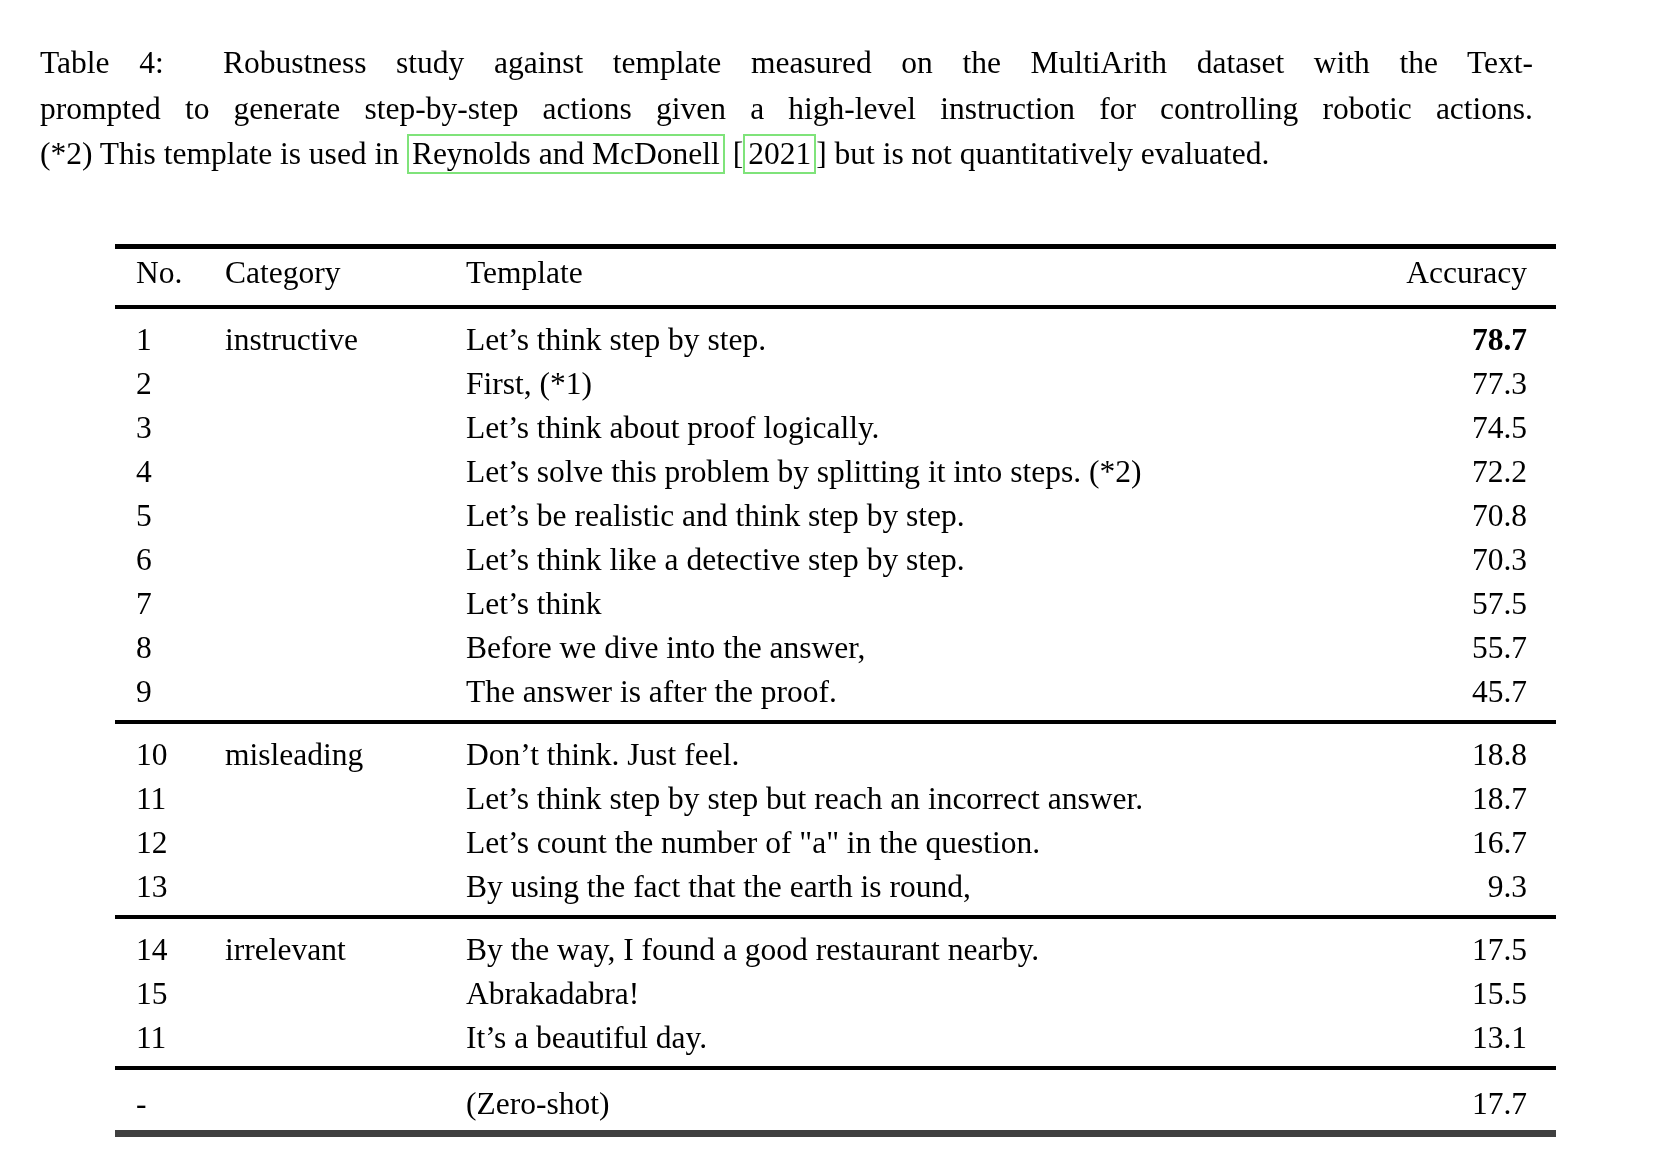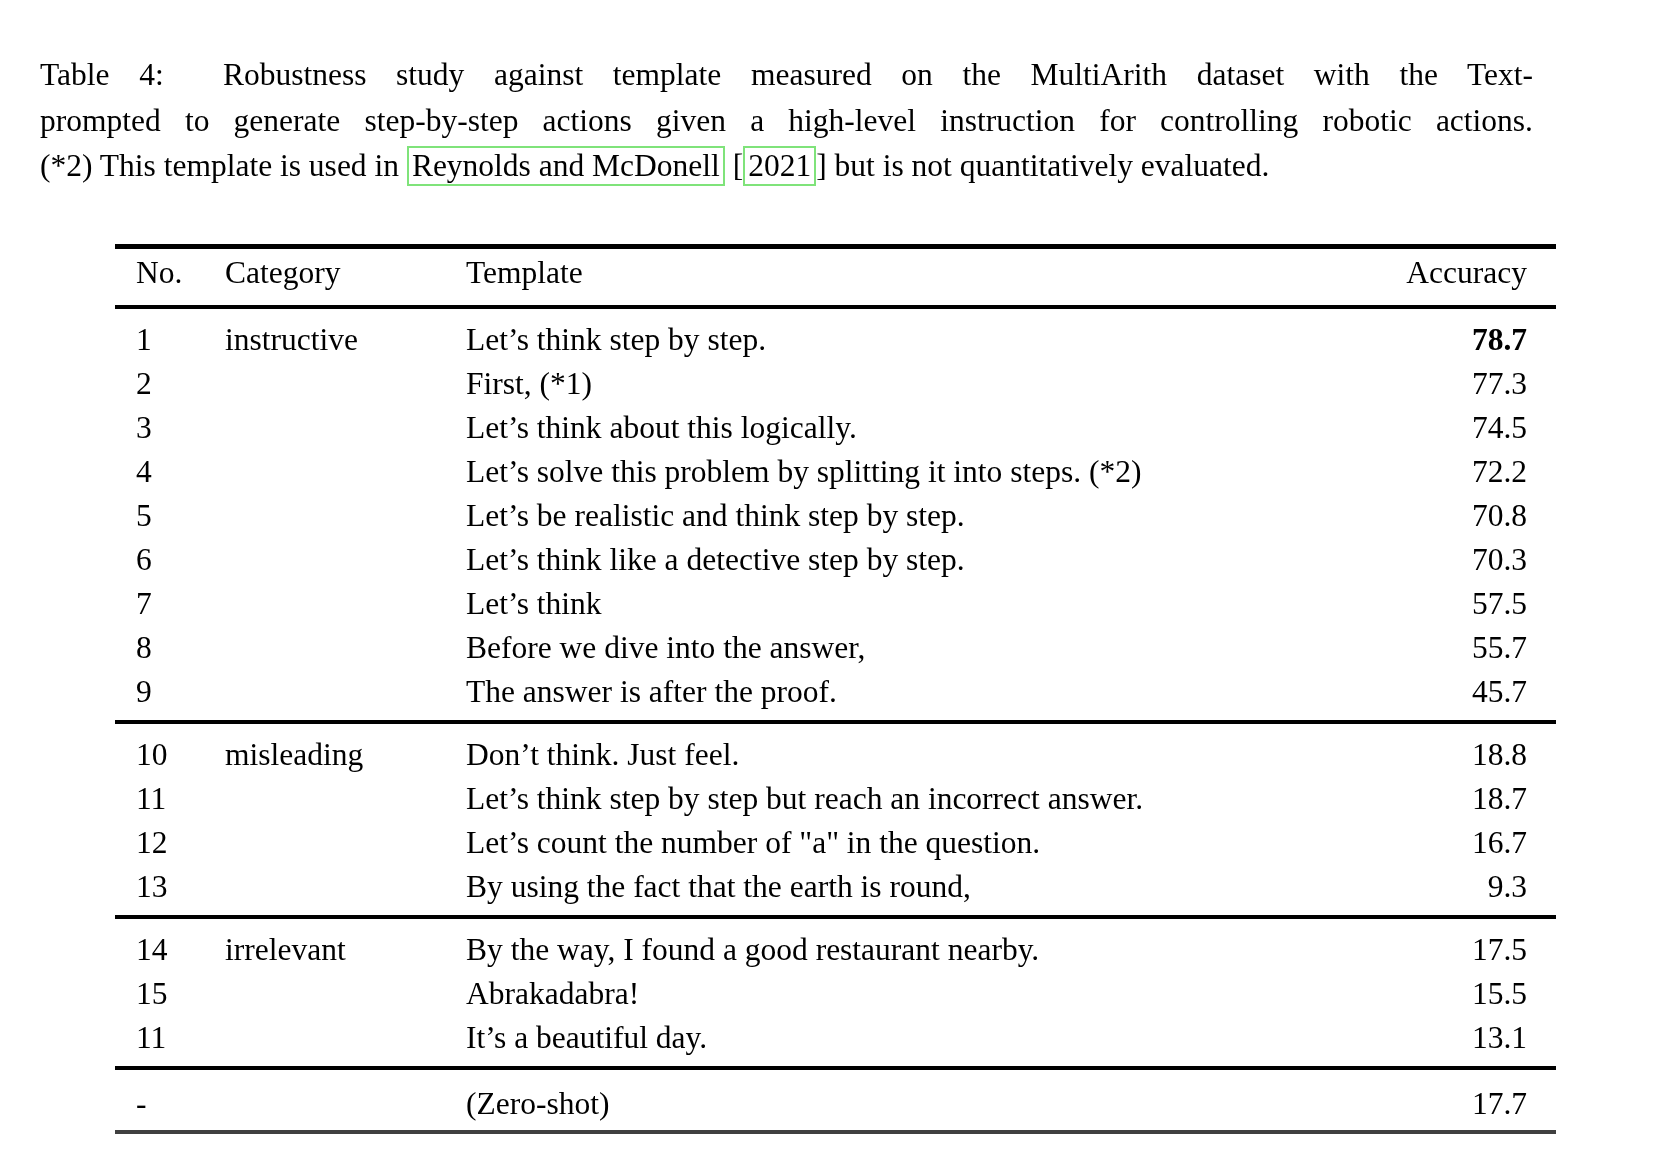--- a/index.html
+++ b/index.html
@@ -4,33 +4,33 @@
 <style>
   * { margin: 0; padding: 0; box-sizing: border-box; }
   html, body { background: #ffffff; }
   body {
     width: 1680px; height: 1168px; position: relative;
     font-family: "Liberation Serif", "DejaVu Serif", serif;
     color: #000;
     overflow: hidden;
   }
   .caption {
-    position: absolute; left: 40px; top: 52px; width: 1493px;
+    position: absolute; left: 40px; top: 40px; width: 1493px;
     font-size: 31.5px; line-height: 45.5px;
   }
   .cap-line { text-align: justify; white-space: nowrap; }
   .cap-line.just { text-align-last: justify; white-space: normal; }
   .cite-box {
     border: 2.5px solid var(--cite, #7fe37a);
     padding: 0px 3px 1px 3px;
   }
   table.datatable {
     position: absolute; left: 115px; top: 244px; width: 1441px;
     border-collapse: collapse; table-layout: fixed;
-    border-top: 5px solid #000; border-bottom: 4px solid #404040;
+    border-top: 5px solid #000; border-bottom: 7px solid #404040;
     font-size: 31.5px; line-height: 44px;
   }
   col.c-no  { width: 110px; }
   col.c-cat { width: 241px; }
   col.c-acc { width: 155px; }
   th, td {
     font-weight: normal; text-align: left; vertical-align: top;
     padding: 0; overflow: hidden; white-space: nowrap;
   }
   thead th {
@@ -80,21 +80,21 @@
         </tr>
         <tr class="">
           <td class="col-no">2</td>
           <td class="col-cat"></td>
           <td class="col-tpl">First, (*1)</td>
           <td class="col-acc">77.3</td>
         </tr>
         <tr class="">
           <td class="col-no">3</td>
           <td class="col-cat"></td>
-          <td class="col-tpl">Let’s think about this logically.</td>
+          <td class="col-tpl">Let’s think about proof logically.</td>
           <td class="col-acc">74.5</td>
         </tr>
         <tr class="">
           <td class="col-no">4</td>
           <td class="col-cat"></td>
           <td class="col-tpl">Let’s solve this problem by splitting it into steps. (*2)</td>
           <td class="col-acc">72.2</td>
         </tr>
         <tr class="">
           <td class="col-no">5</td>

